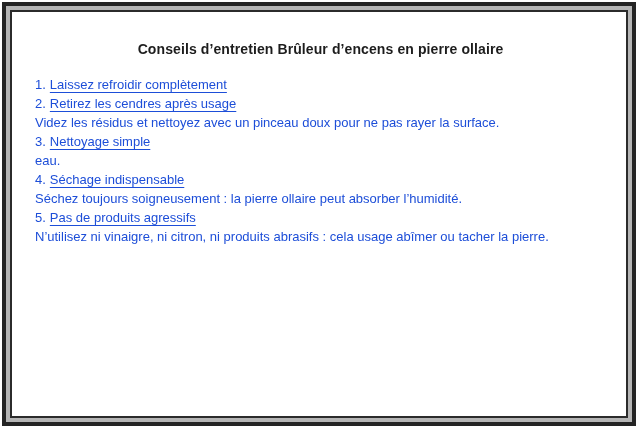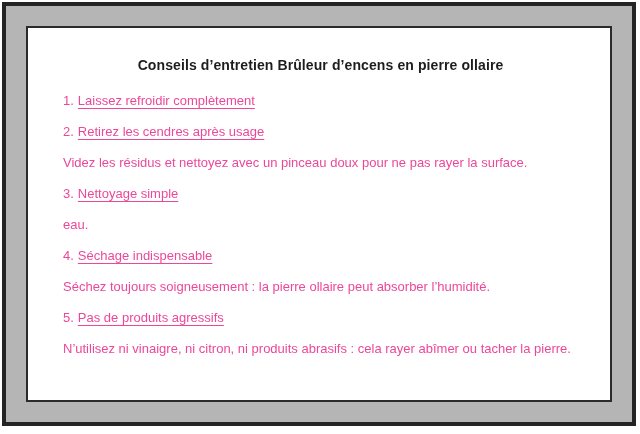--- a/index.html
+++ b/index.html
@@ -11,21 +11,21 @@
     font-family: "Liberation Sans", "DejaVu Sans", sans-serif;
   }
   .frame {
     position: absolute;
     left: 2px;
     top: 2px;
     right: 4px;
     bottom: 8px;
     border: 4px solid #242424;
     background: #b5b5b5;
-    padding: 20px;
+    padding: 4px;
     box-sizing: border-box;
   }
   .page {
     width: 100%;
     height: 100%;
     box-sizing: border-box;
     border: 2px solid #2b2b2b;
     background: #ffffff;
     padding: 28px 20px 0 23px;
     overflow: hidden;
@@ -33,24 +33,24 @@
   .doc-title {
     margin: 0 0 16px 0;
     font-size: 14px;
     line-height: 19px;
     font-weight: bold;
     color: #1d1d1d;
     text-align: center;
     letter-spacing: 0.1px;
   }
   .section p {
-    margin: 12px;
+    margin: 0;
     font-size: 13px;
     line-height: 19px;
-    color: #ec4899;
+    color: #1d4ed8;
   }
   .hline .num {
     margin-right: 4px;
   }
   .hline .hul {
     text-decoration: underline;
     text-decoration-thickness: 1px;
     text-underline-offset: 2.5px;
   }
   .line {
@@ -84,18 +84,18 @@
       <p class="line">eau.</p>
     </div>
 
     <div class="section">
       <p class="hline"><span class="num">4.</span><span class="hul">Séchage indispensable</span></p>
       <p class="line">Séchez toujours soigneusement : la pierre ollaire peut absorber l’humidité.</p>
     </div>
 
     <div class="section">
       <p class="hline"><span class="num">5.</span><span class="hul">Pas de produits agressifs</span></p>
-      <p class="line">N’utilisez ni vinaigre, ni citron, ni produits abrasifs : cela rayer abîmer ou tacher la pierre.</p>
+      <p class="line">N’utilisez ni vinaigre, ni citron, ni produits abrasifs : cela usage abîmer ou tacher la pierre.</p>
     </div>
 
 
   </div>
 </div>
 
 </body></html>

